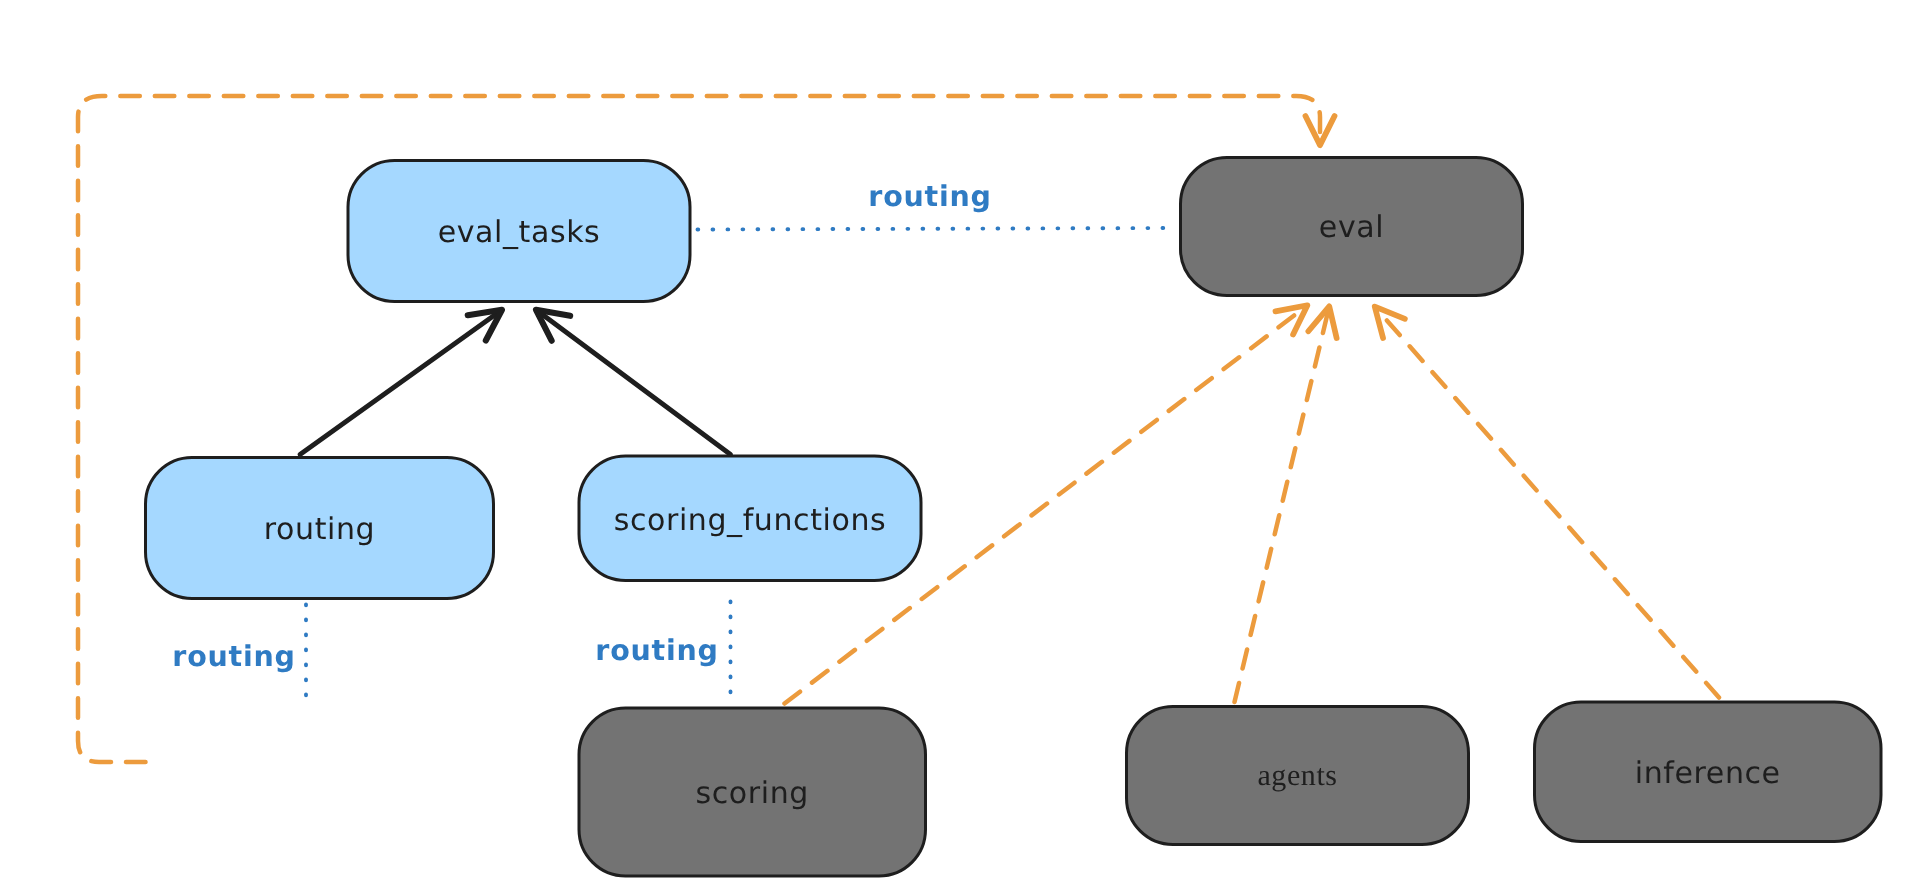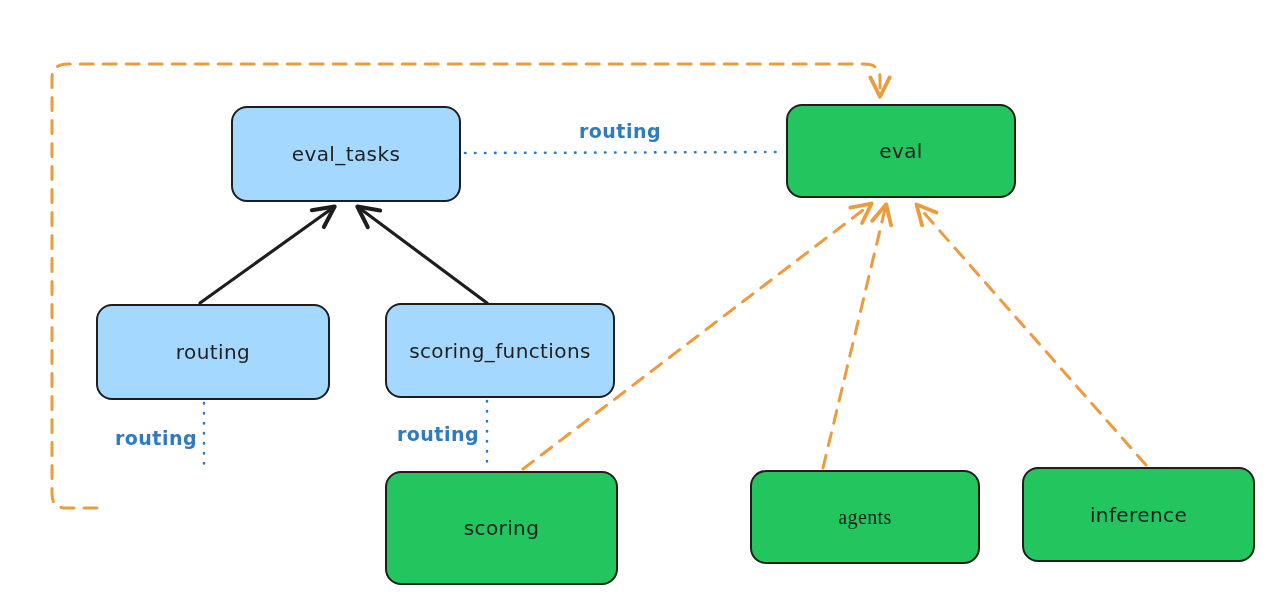--- a/index.html
+++ b/index.html
@@ -16,36 +16,36 @@
   }
   .edges-layer {
     position: absolute;
     inset: 0;
     width: 1280px;
     height: 596px;
   }
   .node {
     position: absolute;
     border: 2.5px solid #1e1e1e;
-    border-radius: 16px;
+    border-radius: 32px;
     display: flex;
     align-items: center;
     justify-content: center;
     font-size: 20px;
     color: #1e1e1e;
     letter-spacing: 0.4px;
     box-sizing: border-box;
   }
   .node.blue  { background: #a5d8ff; }
-  .node.green { background: #22c55e; }
+  .node.green { background: #737373; }
 
   .node-eval-tasks        { left: 231px;  top: 106px; width: 230px; height: 96px; }
   .node-eval              { left: 786px;  top: 104px; width: 230px; height: 94px; }
   .node-datasets          { left: 96px;   top: 304px; width: 234px; height: 96px; }
-  .node-scoring-functions { left: 385px;  top: 303px; width: 230px; height: 95px; }
+  .node-scoring-functions { left: 385px;  top: 303px; width: 230px; height: 85px; }
   .node-datasetio         { left: 95px;   top: 474px; width: 235px; height: 93px; }
   .node-scoring           { left: 385px;  top: 471px; width: 233px; height: 114px; }
   .node-agents            { left: 750px;  top: 470px; width: 230px; height: 94px; font-family: Liberation Serif, serif; }
   .node-inference         { left: 1022px; top: 467px; width: 233px; height: 95px; }
 
   .edge-label {
     position: absolute;
     transform: translate(-50%, -50%);
     color: #2f7bc3;
     font-size: 19px;

